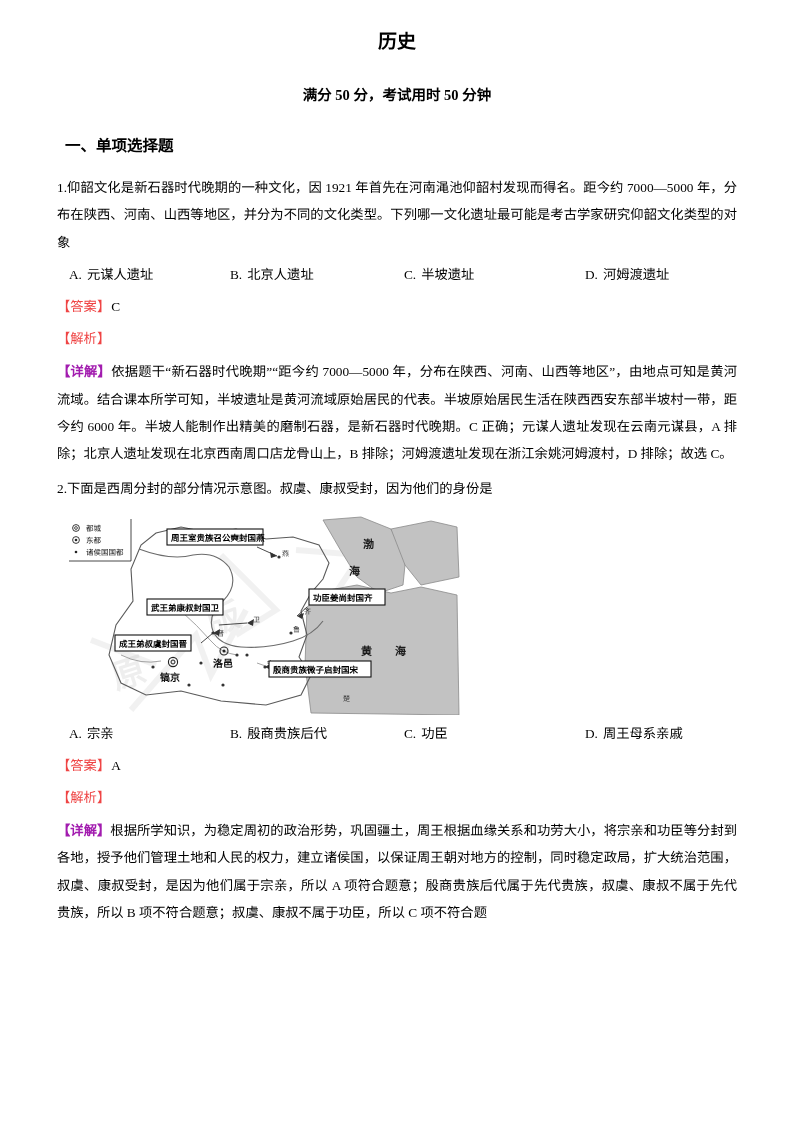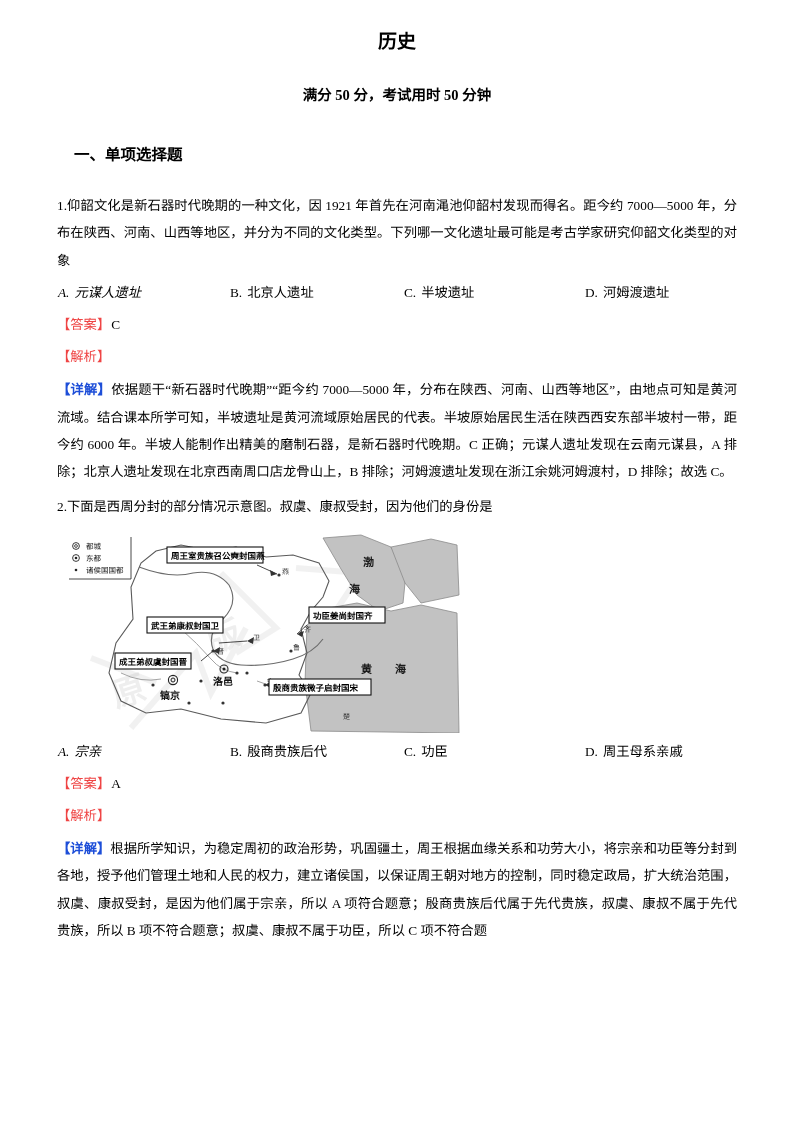--- a/index.html
+++ b/index.html
@@ -51,21 +51,21 @@
     font-size: 14.5px;
     font-weight: bold;
     margin: 0;
     padding-top: 19px;
     line-height: 1.3;
   }
 
   .section-title {
     font-size: 15.5px;
     font-weight: bold;
-    margin: 17px;
+    margin: 8px;
     padding-top: 22px;
     padding-bottom: 2px;
     line-height: 1.4;
   }
 
   
   .qtext, .exp-detail {
     font-size: 13.3px;
     line-height: 2.05;
     margin: 0;
@@ -82,21 +82,21 @@
     position: relative;
     height: 26px;
     font-size: 13.3px;
     line-height: 26px;
     margin-top: 6px;
   }
   .opt {
     position: absolute;
     white-space: nowrap;
   }
-  .opt-a { left: 1px; font-style: italic; }
+  .opt-a { left: 12px; }
   .opt-b { left: 173px; }
   .opt-c { left: 347px; }
   .opt-d { left: 528px; text-align: center; }
   .opt .opt-key { margin-right: 5px; }
 
   
   .ans-line, .ana-line {
     font-size: 13.3px;
     line-height: 2.05;
     margin: 0;
@@ -104,21 +104,21 @@
   }
   .tag-blue {
     color: #ef4444;
   }
   .ans-value {
     color: #000000;
     margin-left: 1px;
   }
   .exp-detail .tag-bold {
     font-weight: bold;
-    color: #1d4ed8;
+    color: #a21caf;
   }
 
   
   .figure {
     position: relative;
     width: 400px;
     height: 200px;
     margin: 12px 0 2px 4px;
     background: #fdfdfd;
     overflow: hidden;

